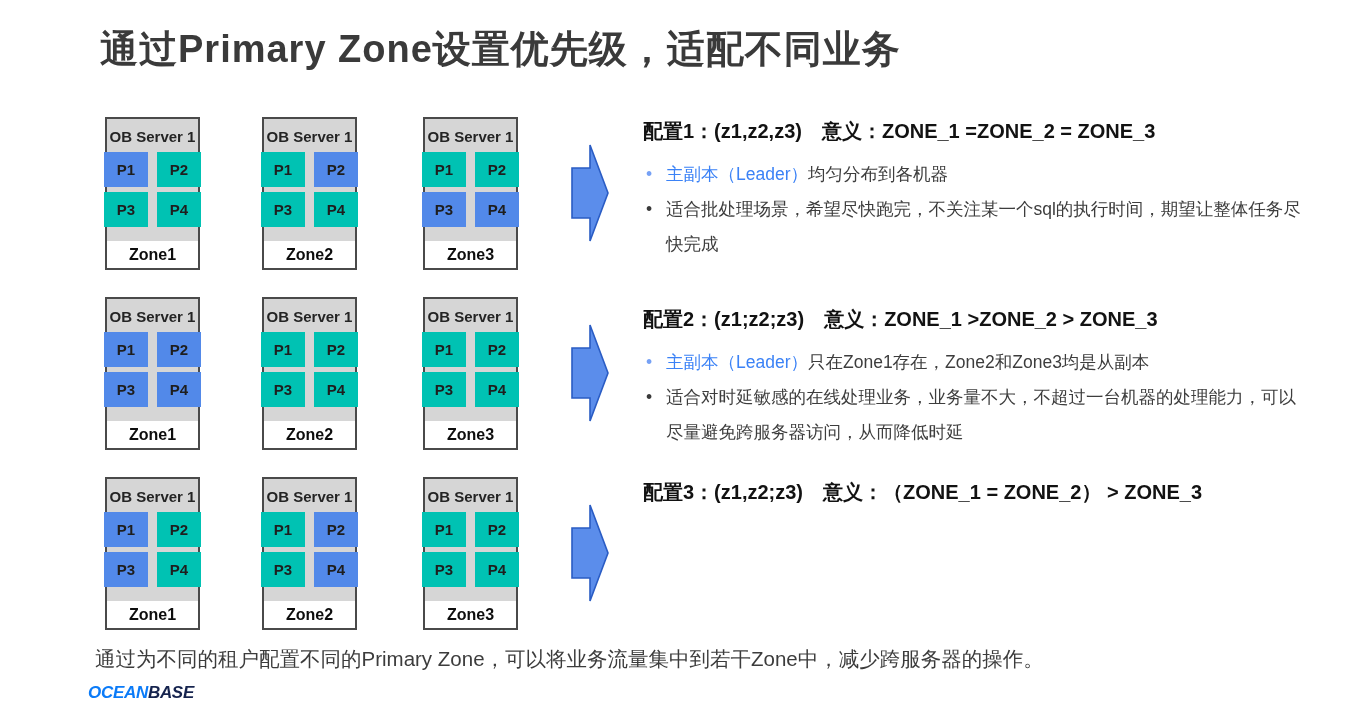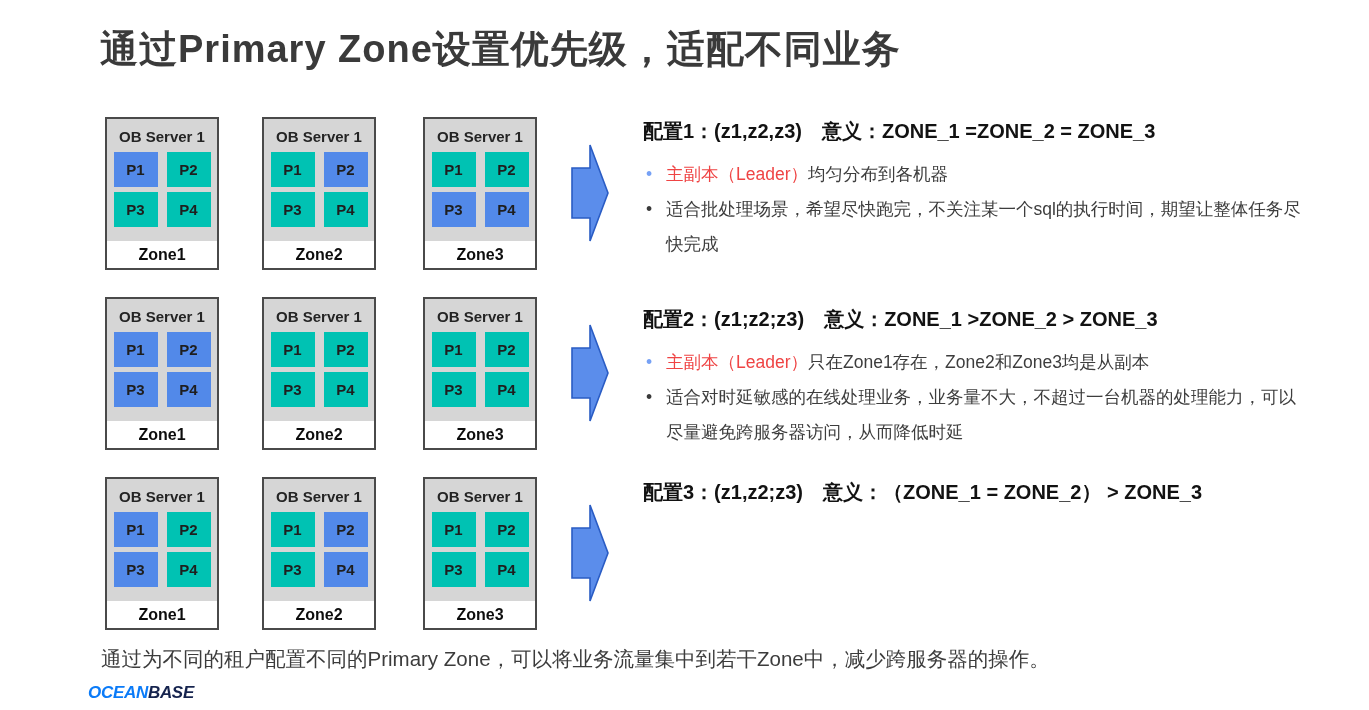--- a/index.html
+++ b/index.html
@@ -3,43 +3,43 @@
 <meta charset="utf-8">
 <style>
   html,body{margin:0;padding:0;background:#ffffff;}
   body{font-family:"Liberation Sans","DejaVu Sans",sans-serif;}
   .slide{position:relative;width:1369px;height:710px;background:#ffffff;overflow:hidden;}
 
   .title{position:absolute;left:88px;top:12px;margin:12px;font-size:38px;font-weight:700;
          color:#3a3a3a;letter-spacing:1px;white-space:nowrap;}
 
   
-  .zone-box{position:absolute;width:114px;height:153px;box-sizing:border-box;
+  .zone-box{position:absolute;width:95px;height:153px;box-sizing:border-box;
             border:2px solid #4a4a4a;background:#d6d6d6;display:flex;flex-direction:column;}
   .server-label{text-align:center;font-weight:700;font-size:15px;color:#242424;margin-top:9px;white-space:nowrap;}
   .p-grid{display:grid;grid-template-columns:44px 44px;gap:5px 9px;justify-content:center;margin-top:7px;}
   .p-cell{width:44px;height:35px;display:flex;align-items:center;justify-content:center;
           font-size:15px;font-weight:600;color:#1e1e1e;}
   .p-cell[data-role="leader"]{background:#5289e9;}
   .p-cell[data-role="follower"]{background:#00c2b3;}
   .zone-strip{margin-top:auto;background:#ffffff;height:27px;display:flex;align-items:center;
               justify-content:center;font-weight:700;font-size:16px;color:#0d0d0d;}
 
   .arrow{position:absolute;left:571px;}
 
   
   .config{position:absolute;left:643px;width:668px;}
   .config-heading{font-size:20px;line-height:26px;font-weight:700;color:#121212;white-space:nowrap;}
   .bullets{list-style:none;margin:13px 0 0 0;padding:0;}
   .bullets li{position:relative;font-size:17.5px;line-height:35px;color:#3d3d3d;padding-left:23px;}
   .bullets li::before{content:"\2022";position:absolute;left:3px;color:#3a3a3a;}
   .bullets li.b1::before{color:#76a1f5;}
-  .hl{color:#ef4444;}
+  .hl{color:#3b82f6;}
 
-  .footer-note{position:absolute;left:101px;top:645px;font-size:20.5px;color:#3c3c3c;white-space:nowrap;}
+  .footer-note{position:absolute;left:95px;top:645px;font-size:20.5px;color:#3c3c3c;white-space:nowrap;}
   .logo{position:absolute;left:88px;top:683px;font-size:17px;font-weight:900;font-style:italic;
         letter-spacing:-0.3px;white-space:nowrap;}
   .logo-ocean{color:#0b7bf8;}
   .logo-base{color:#15234e;}
 </style>
 </head>
 <body>
 
 <div class="slide">
 

